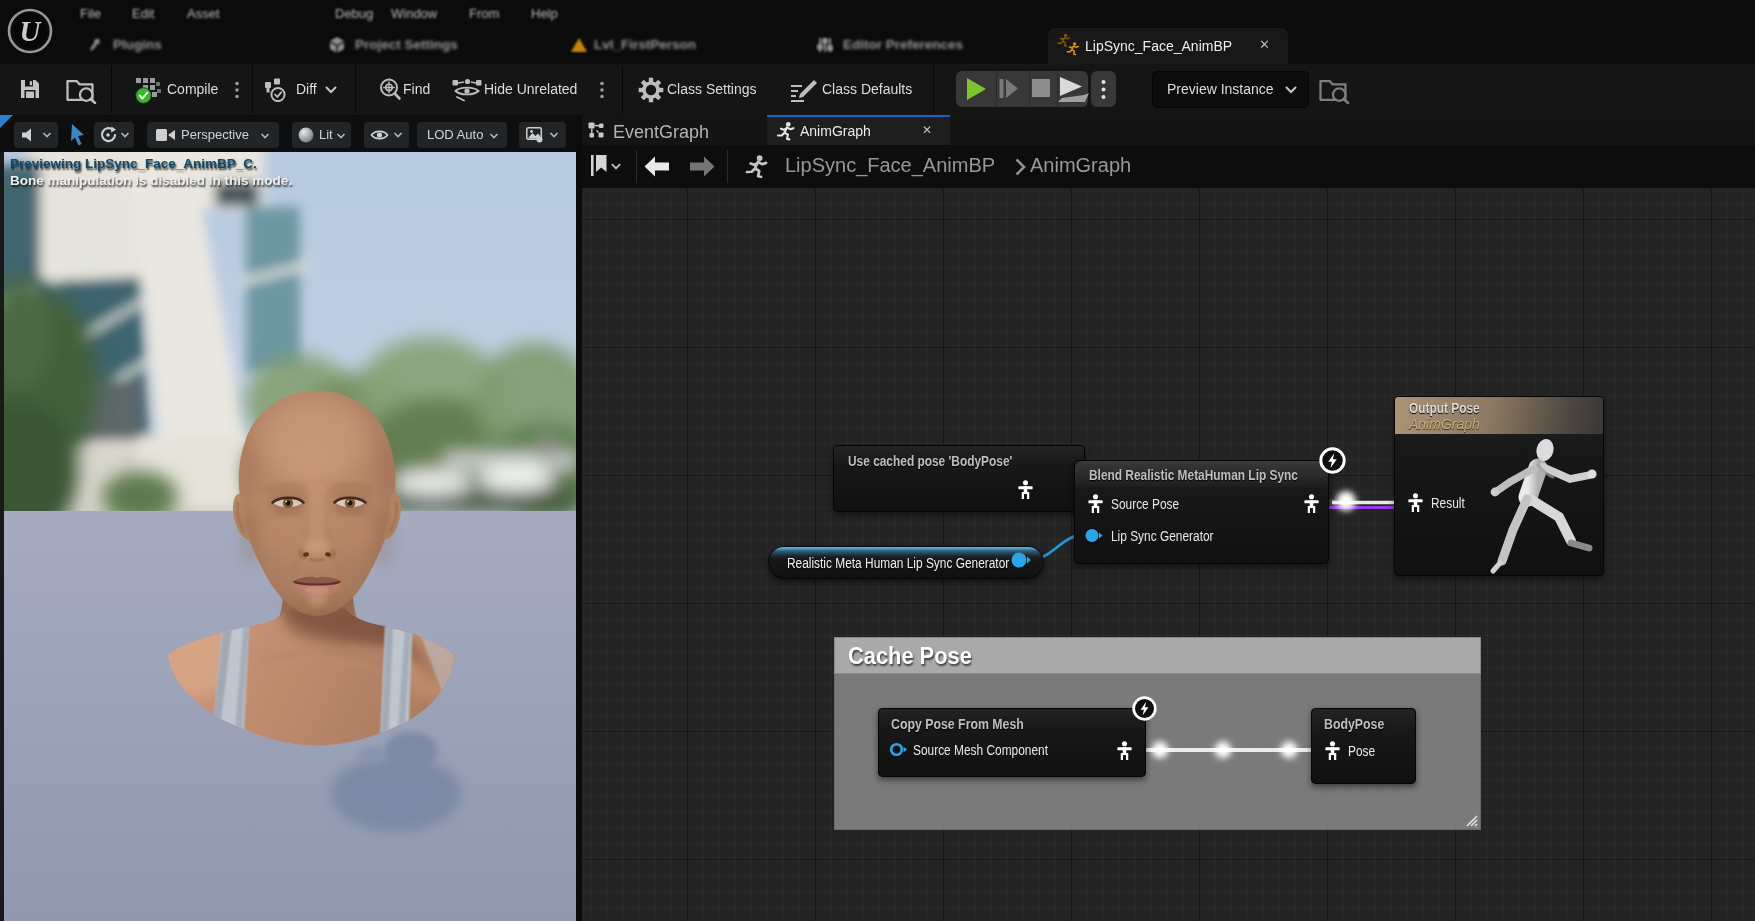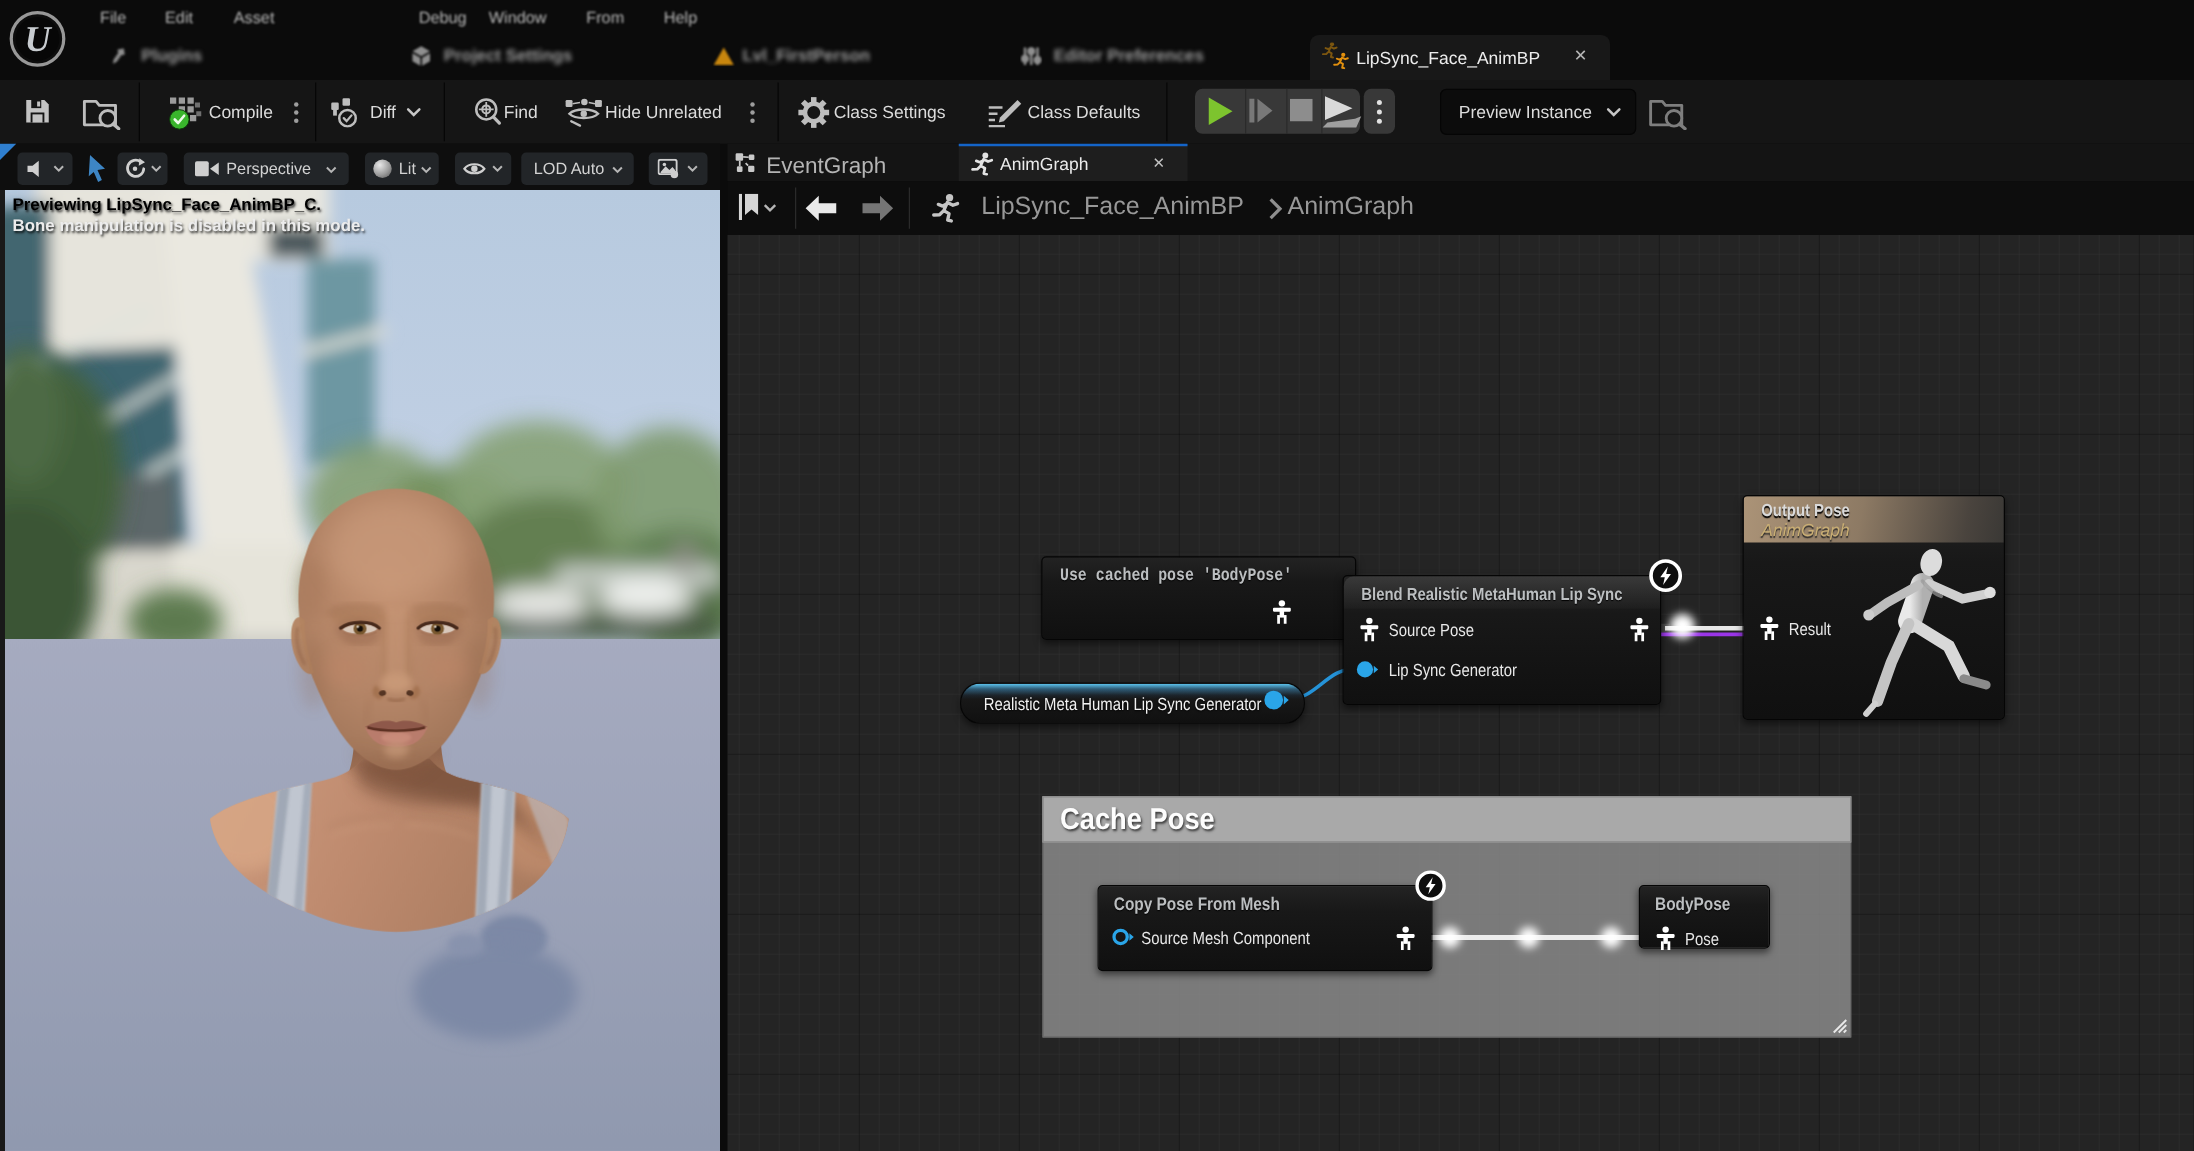--- a/index.html
+++ b/index.html
@@ -535,21 +535,21 @@
       <ellipse cx="317" cy="438" rx="12" ry="4.5" fill="#cb8d7c" opacity="0.9" filter="url(#b1)"></ellipse>
       <path d="M294,430 C 306,433.4 328,433.4 340,430" stroke="#5a2d20" stroke-width="1.9" fill="none" opacity="0.95"></path>
       <path d="M303,450 C 310,453 324,453 331,450" stroke="#936849" stroke-width="4" fill="none" opacity="0.3" filter="url(#b3)"></path>
       <path d="M317,408 L 317,423" stroke="#a1714f" stroke-width="3.5" opacity="0.5" filter="url(#b1)" fill="none"></path>
 
       <ellipse cx="317" cy="448" rx="10" ry="6" fill="#c89a7a" opacity="0.7" filter="url(#b3)"></ellipse>
     </g>
 
     <rect x="0" y="0" width="4" height="769" fill="#191919"></rect>
   </svg>
-  <div class="abs" style="left:10px;top:4px;font-size:13.5px;font-weight:bold;color:#000000;text-shadow:1px 1.5px 2px rgba(0,0,0,0.8);filter:blur(0.3px);">Previewing LipSync_Face_AnimBP_C.</div>
+  <div class="abs" style="left:10px;top:4px;font-size:13.5px;font-weight:bold;color:#0c4a6e;text-shadow:1px 1.5px 2px rgba(0,0,0,0.8);filter:blur(0.3px);">Previewing LipSync_Face_AnimBP_C.</div>
   <div class="abs" style="left:10px;top:21px;font-size:13.5px;font-weight:bold;color:#ececec;text-shadow:1px 1.5px 2px rgba(0,0,0,0.8);filter:blur(0.3px);">Bone manipulation is disabled in this mode.</div>
   </div>
   <div id="graphtabs" class="abs">
     <svg class="abs" style="left:6px;top:7px;" width="17" height="17" viewBox="0 0 17 17">
         <g fill="#c9c9c9">
           <rect x="0.5" y="0.5" width="6" height="6" rx="1"></rect>
           <rect x="11" y="1.5" width="4.5" height="4.5" rx="1"></rect>
           <rect x="1.5" y="11" width="4.5" height="4.5" rx="1"></rect>
           <rect x="10.5" y="10.5" width="5" height="5" rx="1"></rect>
           <path d="M6.5 3.5 L11 3.8 M3.8 6.5 L3.8 11 M8.5 8.5 L10.5 10.5" stroke="#c9c9c9" stroke-width="1.4" fill="none"></path>
@@ -626,21 +626,21 @@
         <circle cx="470" cy="304" r="9"></circle>
           <circle cx="484" cy="311" r="7"></circle>
         <circle cx="764" cy="313" r="10"></circle>
           <circle cx="824" cy="314" r="8.5"></circle>
         <circle cx="578" cy="562" r="8.5"></circle>
           <circle cx="641" cy="562" r="8.5"></circle>
           <circle cx="707" cy="562" r="8.5"></circle>
       </g>
     </svg>
 
-    <div class="node" style="left:251px;top:257px;width:252px;height:67px;font-family:Liberation Mono, monospace;">
+    <div class="node" style="left:251px;top:257px;width:252px;height:67px;">
       <span class="ntitle" style="top:7px;">Use cached pose 'BodyPose'</span>
       <svg class="abs" style="left:183px;top:33px;" width="17" height="22" viewBox="0 0 20 24">
           <use href="#posepin" style="color:#fff"></use>
         </svg>
     </div>
 
     <div class="node" style="left:492px;top:272px;width:255px;height:104px;">
       <div class="abs" style="left:0;top:0;width:100%;height:26px;background:linear-gradient(rgba(255,255,255,0.10),rgba(255,255,255,0.02));border-radius:8px 8px 0 0;"></div>
       <span class="ntitle" style="top:6px;">Blend Realistic MetaHuman Lip Sync</span>
       <svg class="abs" style="left:12px;top:32px;" width="17" height="22" viewBox="0 0 20 24">
@@ -708,21 +708,21 @@
         </svg>
       <span class="pinlbl" style="left:34px;top:33px;">Source Mesh Component</span>
       <svg class="abs" style="left:237px;top:31px;" width="17" height="22" viewBox="0 0 20 24">
           <use href="#posepin" style="color:#fff"></use>
         </svg>
     </div>
     <svg class="abs" style="left:550px;top:508px;" width="25" height="25" viewBox="0 0 24 24">
         <use href="#bolt" style="color:#fff"></use>
       </svg>
 
-    <div class="node" style="left:729px;top:520px;width:105px;height:51px;">
+    <div class="node" style="left:729px;top:520px;width:105px;height:76px;">
       <span class="ntitle" style="left:12px;top:7px;font-size:14.5px;">BodyPose</span>
       <svg class="abs" style="left:12px;top:31px;" width="17" height="22" viewBox="0 0 20 24">
           <use href="#posepin" style="color:#fff"></use>
         </svg>
       <span class="pinlbl" style="left:36px;top:34px;">Pose</span>
     </div>
   </div>
 </div>
 
 </body></html>

